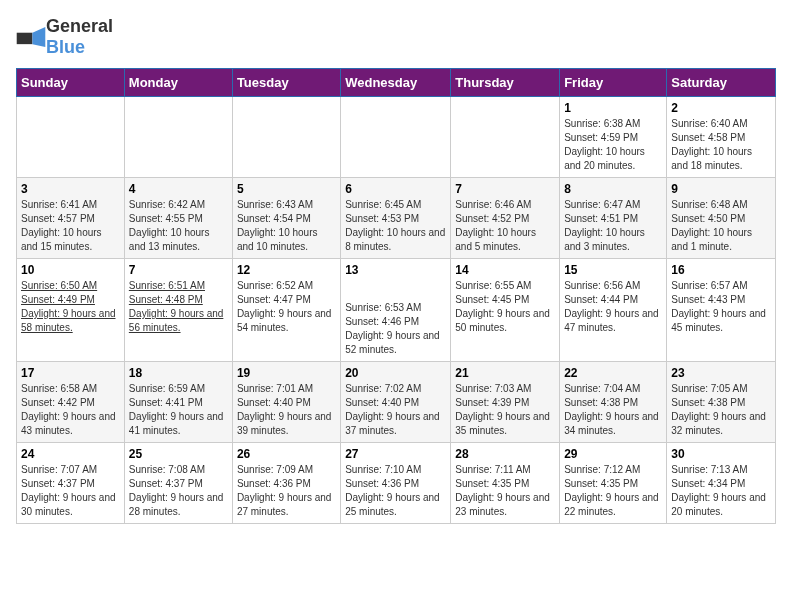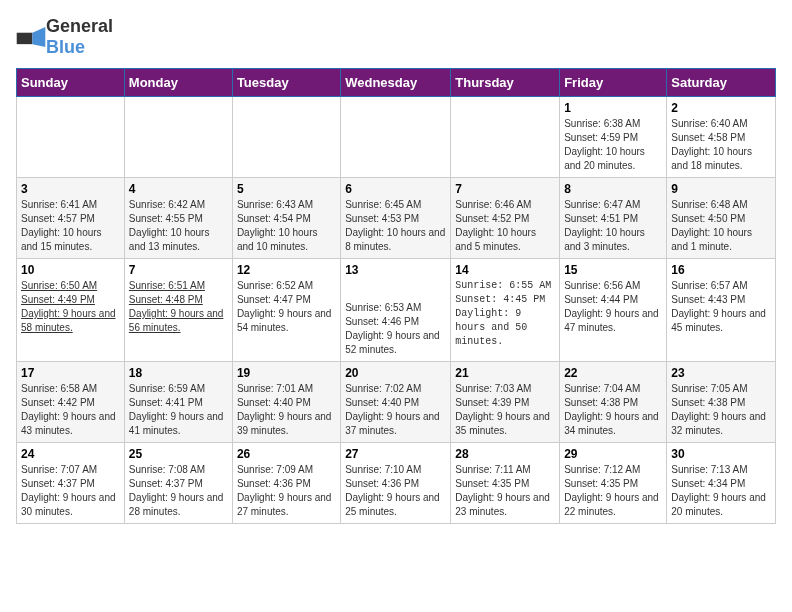--- a/index.html
+++ b/index.html
@@ -192,21 +192,21 @@
 Daylight: 9 hours and 54 minutes.</div>
         </td>
         <td>
           <span class="day-num">13</span>
           <div class="day-info" style="white-space: pre-line; margin-top: 24px;">Sunrise: 6:53 AM
 Sunset: 4:46 PM
 Daylight: 9 hours and 52 minutes.</div>
         </td>
         <td>
           <span class="day-num">14</span>
-          <div class="day-info" style="white-space: pre-line; font-family: Liberation Mono, monospace;">Sunrise: 6:55 AM
+          <div class="day-info" style="white-space: pre-line;">Sunrise: 6:55 AM
 Sunset: 4:45 PM
 Daylight: 9 hours and 50 minutes.</div>
         </td>
         <td>
           <span class="day-num">15</span>
           <div class="day-info" style="white-space: pre-line;">Sunrise: 6:56 AM
 Sunset: 4:44 PM
 Daylight: 9 hours and 47 minutes.</div>
         </td>
         <td>

